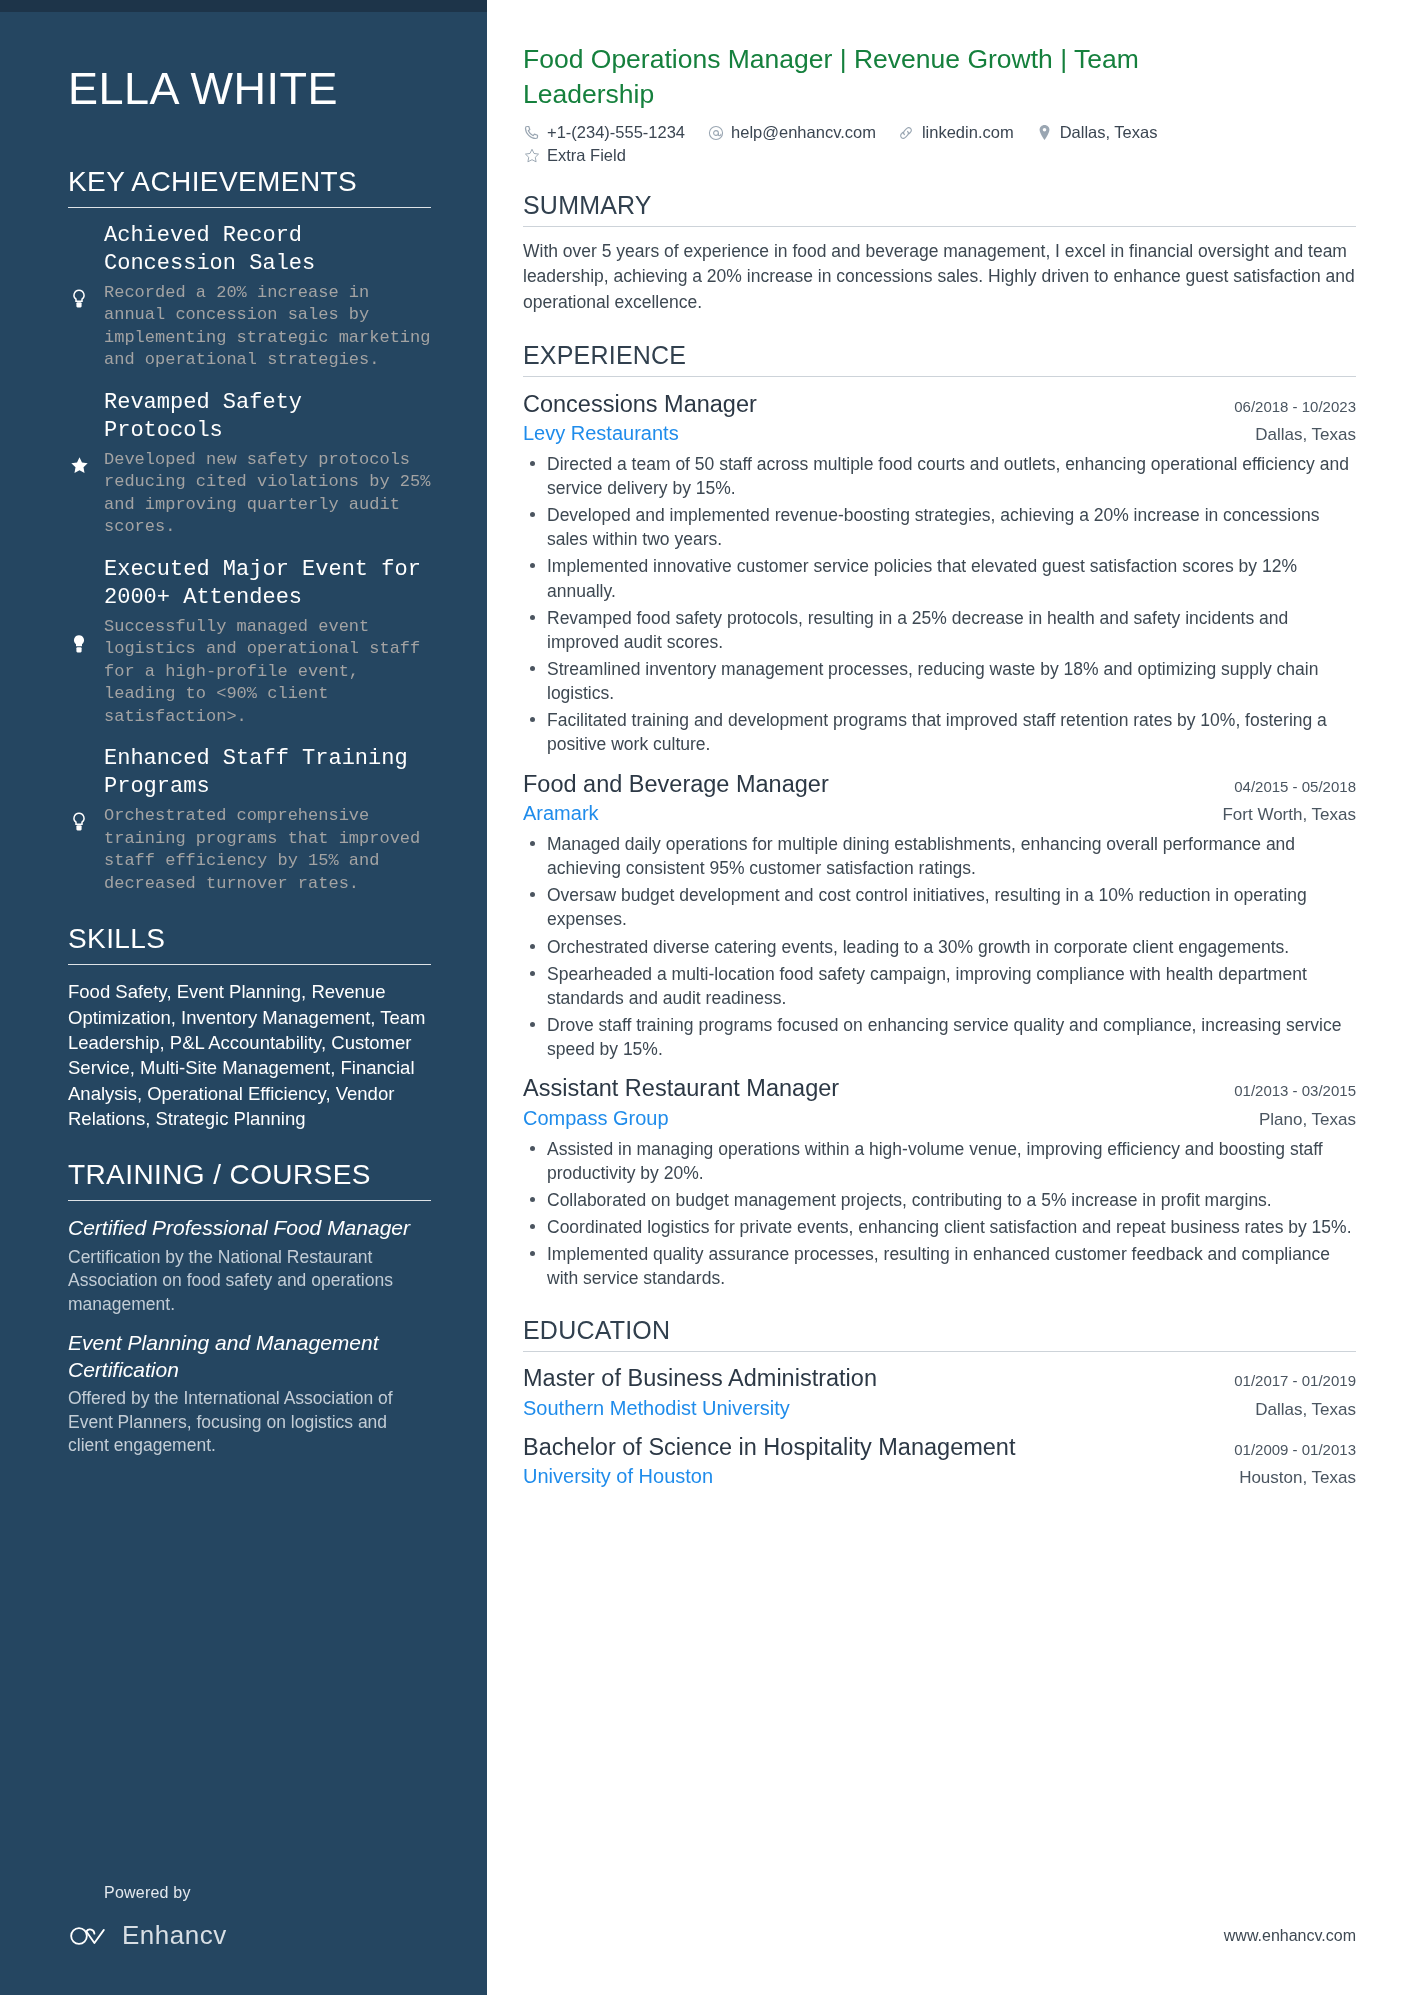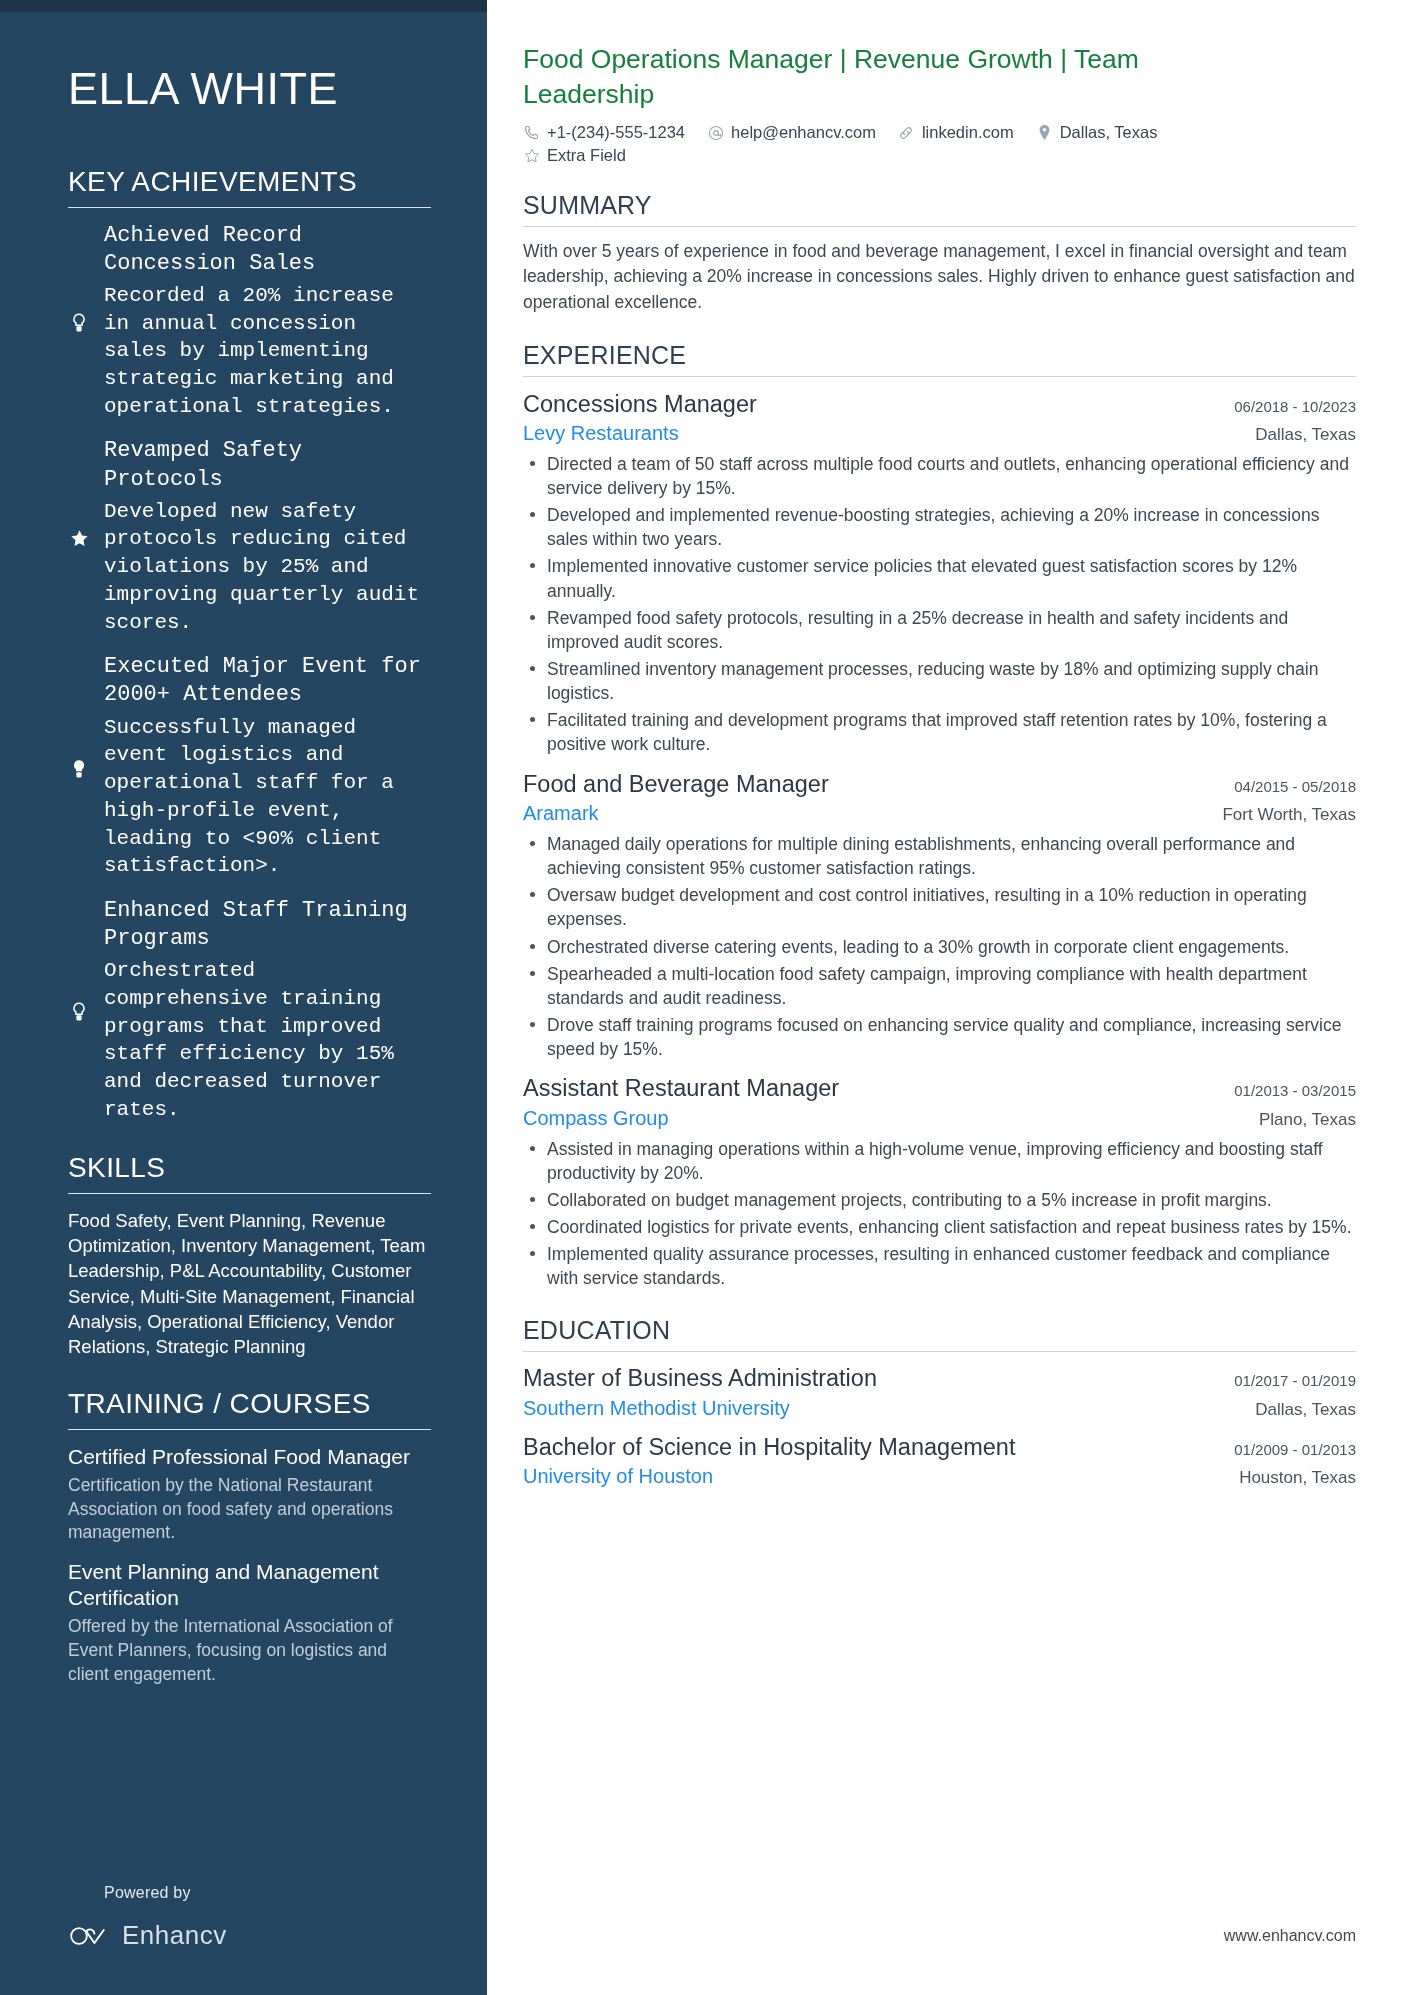--- a/index.html
+++ b/index.html
@@ -31,26 +31,26 @@
     font-size:28px; font-weight:400; letter-spacing:0.4px;
     color:#ffffff; margin-bottom:9px;
   }
   .sb-rule { height:1px; background:#ffffff; opacity:.85; margin-bottom:14px; width:100%; }
 
   .ach { display:flex; gap:14px; margin-bottom:17px; align-items:center;font-family:Liberation Mono, monospace; }
   .ach-icon { width:22px; flex:0 0 22px; padding-top:4px; display:flex; justify-content:center; }
   .ach-icon svg { display:block; }
   .ach-body { flex:1 1 auto; }
   .ach-title { font-size:22px; line-height:1.28; color:#ffffff; margin-bottom:4px; }
-  .ach-desc { font-size:21px; line-height:1.32; color:#ffffff; }
+  .ach-desc { font-size:17px; line-height:1.32; color:#a3a3a3; }
 
   .skills-text { font-size:18.5px; line-height:1.37; color:#ffffff; }
 
   .course { margin-bottom:14px; }
-  .course-title { font-size:21px; line-height:1.25; color:#ffffff; margin-bottom:4px; }
+  .course-title { font-size:21px; line-height:1.25; color:#ffffff; margin-bottom:4px;font-style:italic; }
   .course-desc { font-size:17.5px; line-height:1.35; color:#c3cdd6; }
 
   .sb-footer {
     position:absolute; left:68px; bottom:44px;
     display:flex; align-items:center; gap:18px;flex-direction:column;
   }
   .powered { font-size:16px; color:#e4e9ee; letter-spacing:.2px; }
   .logo-wrap { display:flex; align-items:center; gap:10px; }
   .logo-text { font-size:26px; color:#d8dee4; letter-spacing:.5px; }
 

